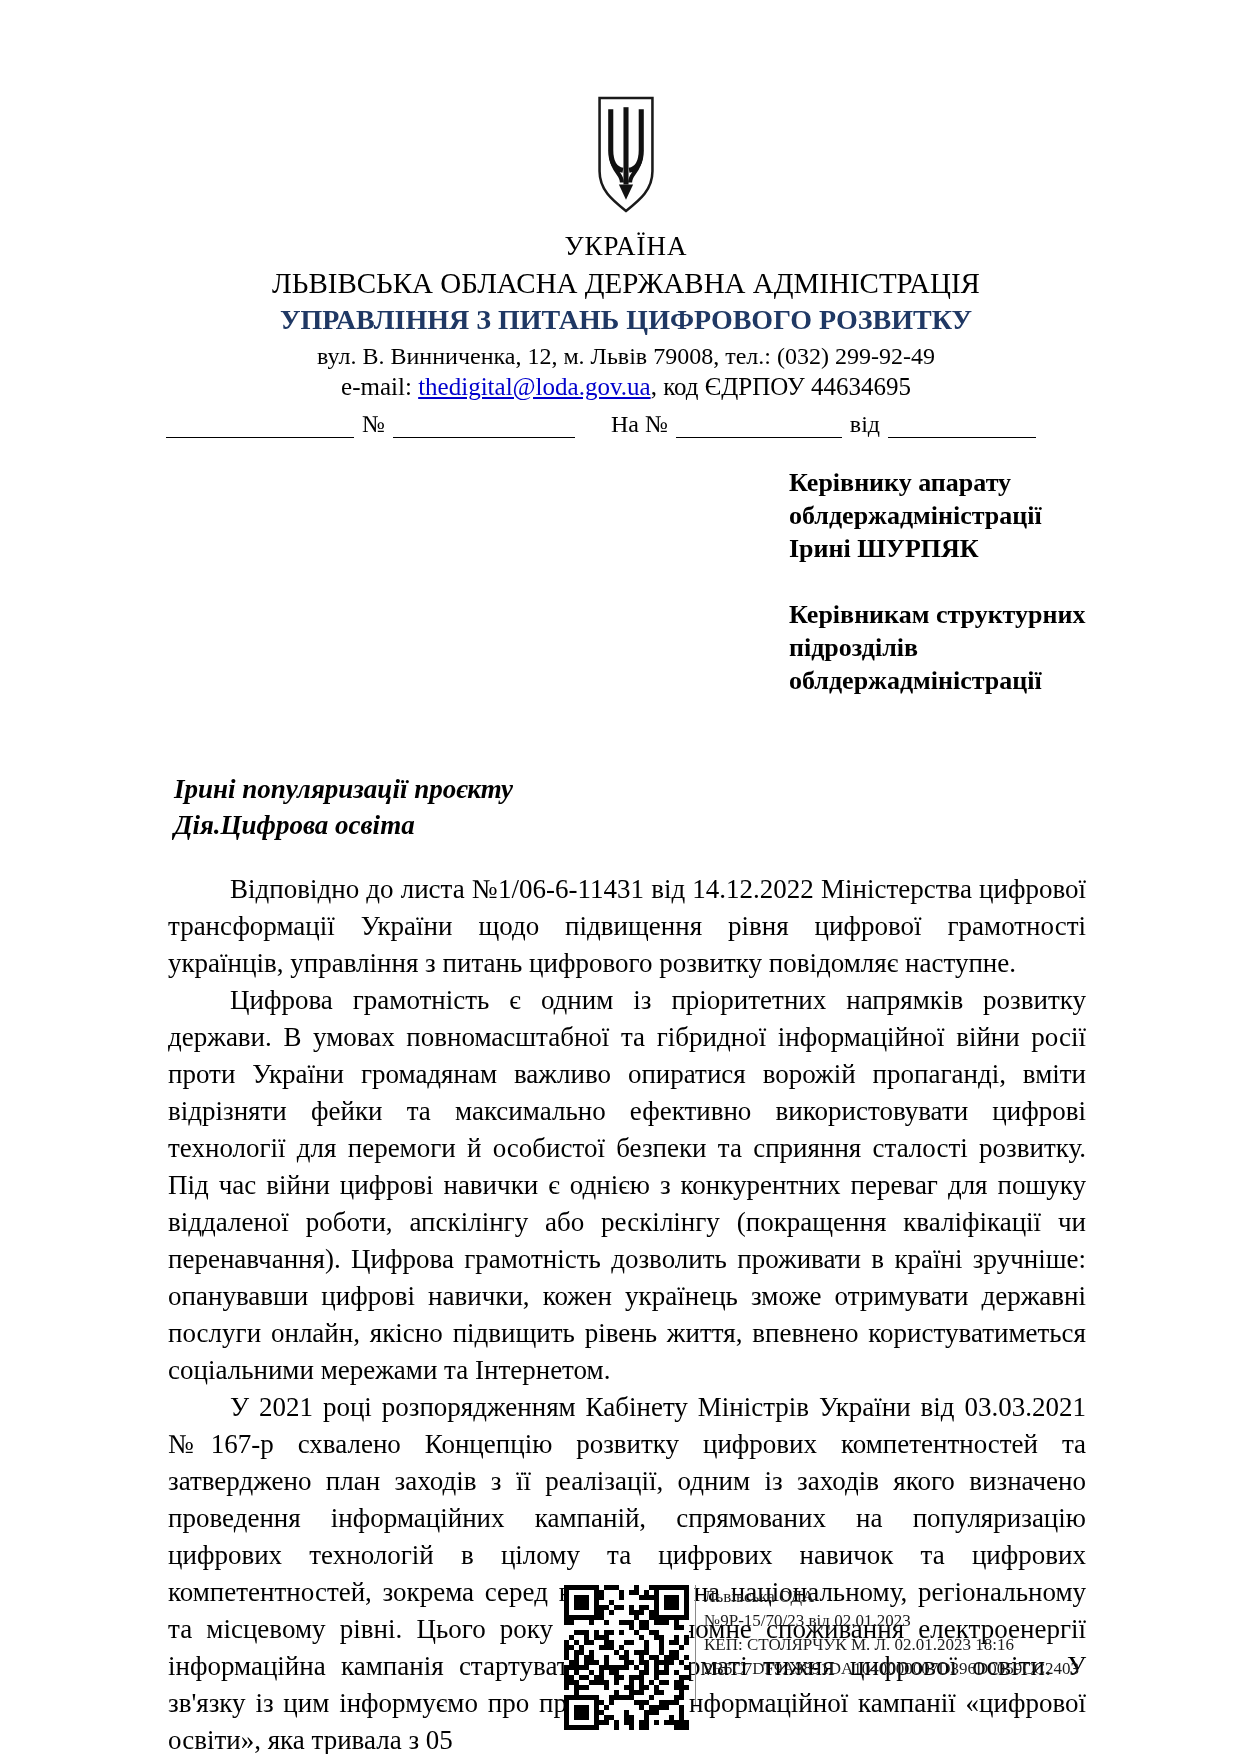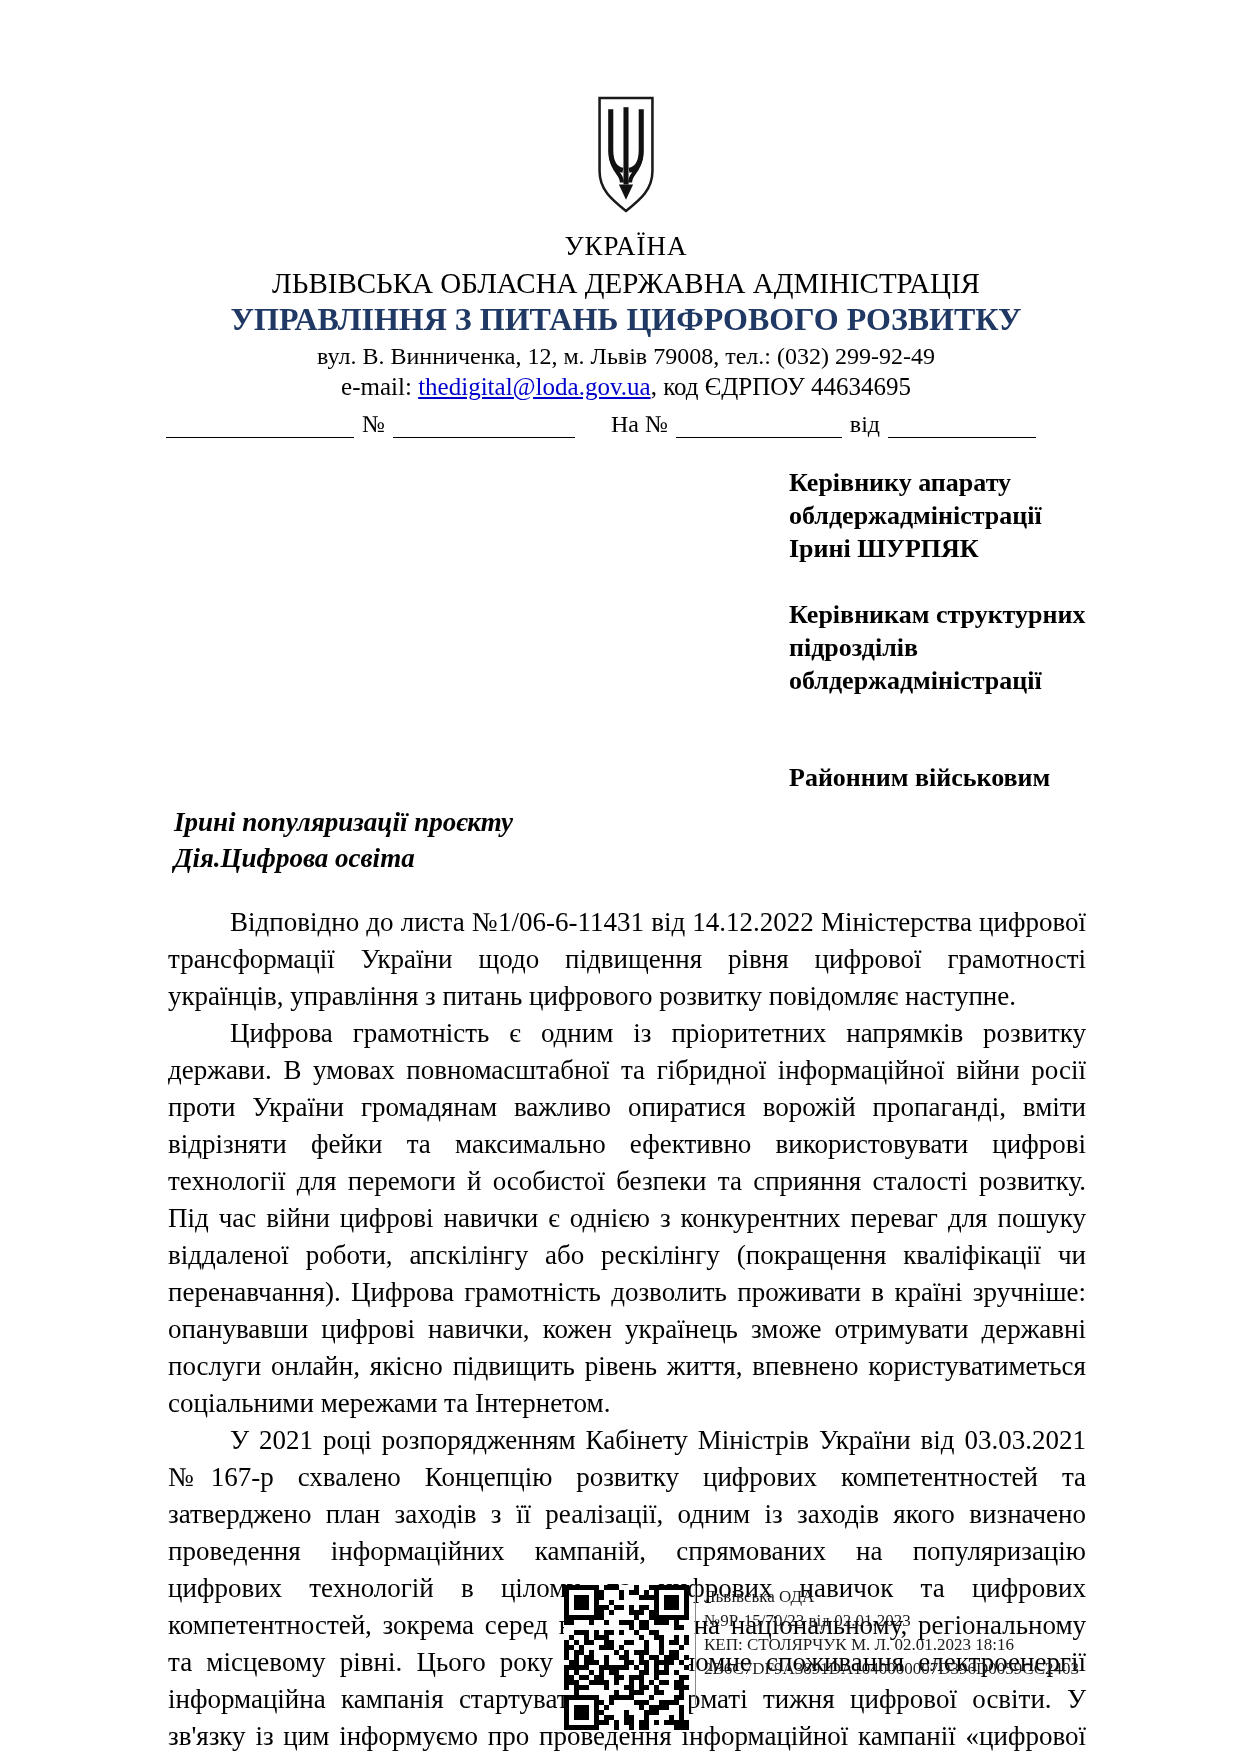--- a/index.html
+++ b/index.html
@@ -14,21 +14,21 @@
     overflow:hidden;
     box-sizing:border-box;
     padding-top:95px;
     padding-left:11px;
   }
   
   .emblem{display:block;margin:0 auto;width:64px;height:120px;}
   .hdr{text-align:center;}
   .hdr-country{margin-top:16px;font-size:27px;line-height:31px;letter-spacing:1px;}
   .hdr-org{margin-top:5px;font-size:29px;line-height:33px;}
-  .hdr-dept{margin-top:3px;font-size:32px;line-height:33px;font-weight:bold;color:#1F3864;}
+  .hdr-dept{margin-top:3px;font-size:28px;line-height:33px;font-weight:bold;color:#1F3864;}
   .hdr-addr{margin-top:6px;font-size:24px;line-height:29px;}
   .hdr-mail{margin-top:1px;font-size:25px;line-height:29px;}
   .hdr-mail a{color:#0000CD;text-decoration:underline;cursor:pointer;}
   
   .refline{
     margin:10px 155px 0 155px;
     font-size:24px;
     display:flex;
     align-items:flex-end;
     white-space:nowrap;
@@ -99,21 +99,20 @@
       <div>Ірині ШУРПЯК</div>
     </div>
     <div class="rec-gap-small"></div>
     <div class="rec-group">
       <div>Керівникам структурних</div>
       <div>підрозділів</div>
       <div>облдержадміністрації</div>
     </div>
     <div class="rec-gap-big"></div>
     <div class="rec-group">
-      <div>Районним військовим</div>
     </div>
   </div>
 
   <div class="subject">
     <div>Ірині популяризації проєкту</div>
     <div>Дія.Цифрова освіта</div>
   </div>
 
   <div class="body-text">
     <p>Відповідно до листа №1/06-6-11431 від 14.12.2022 Міністерства цифрової трансформації України щодо підвищення рівня цифрової грамотності українців, управління з питань цифрового розвитку повідомляє наступне.</p>

